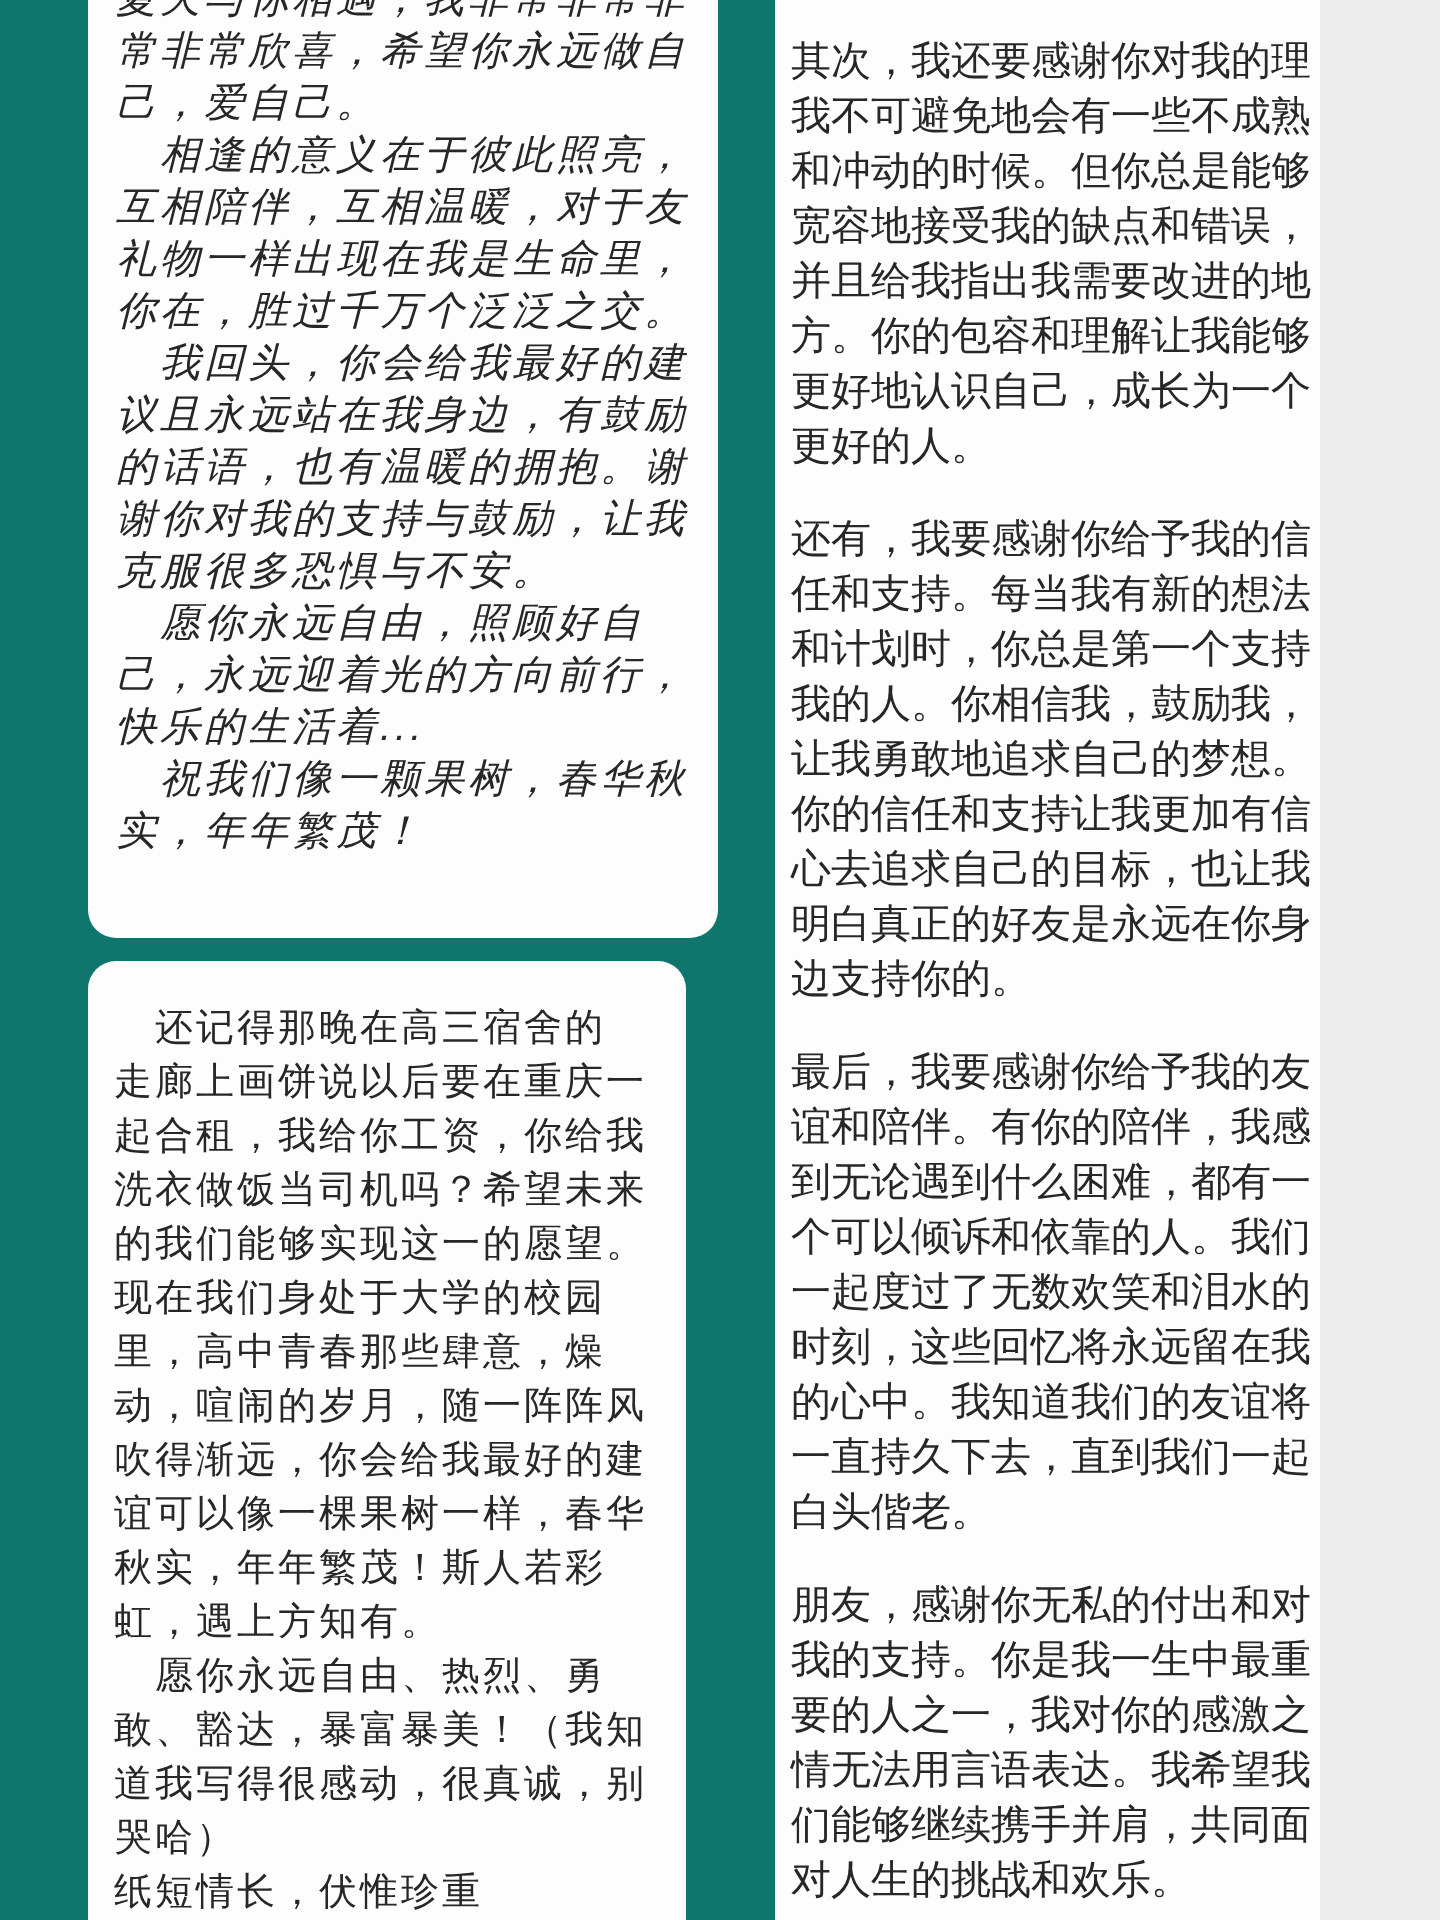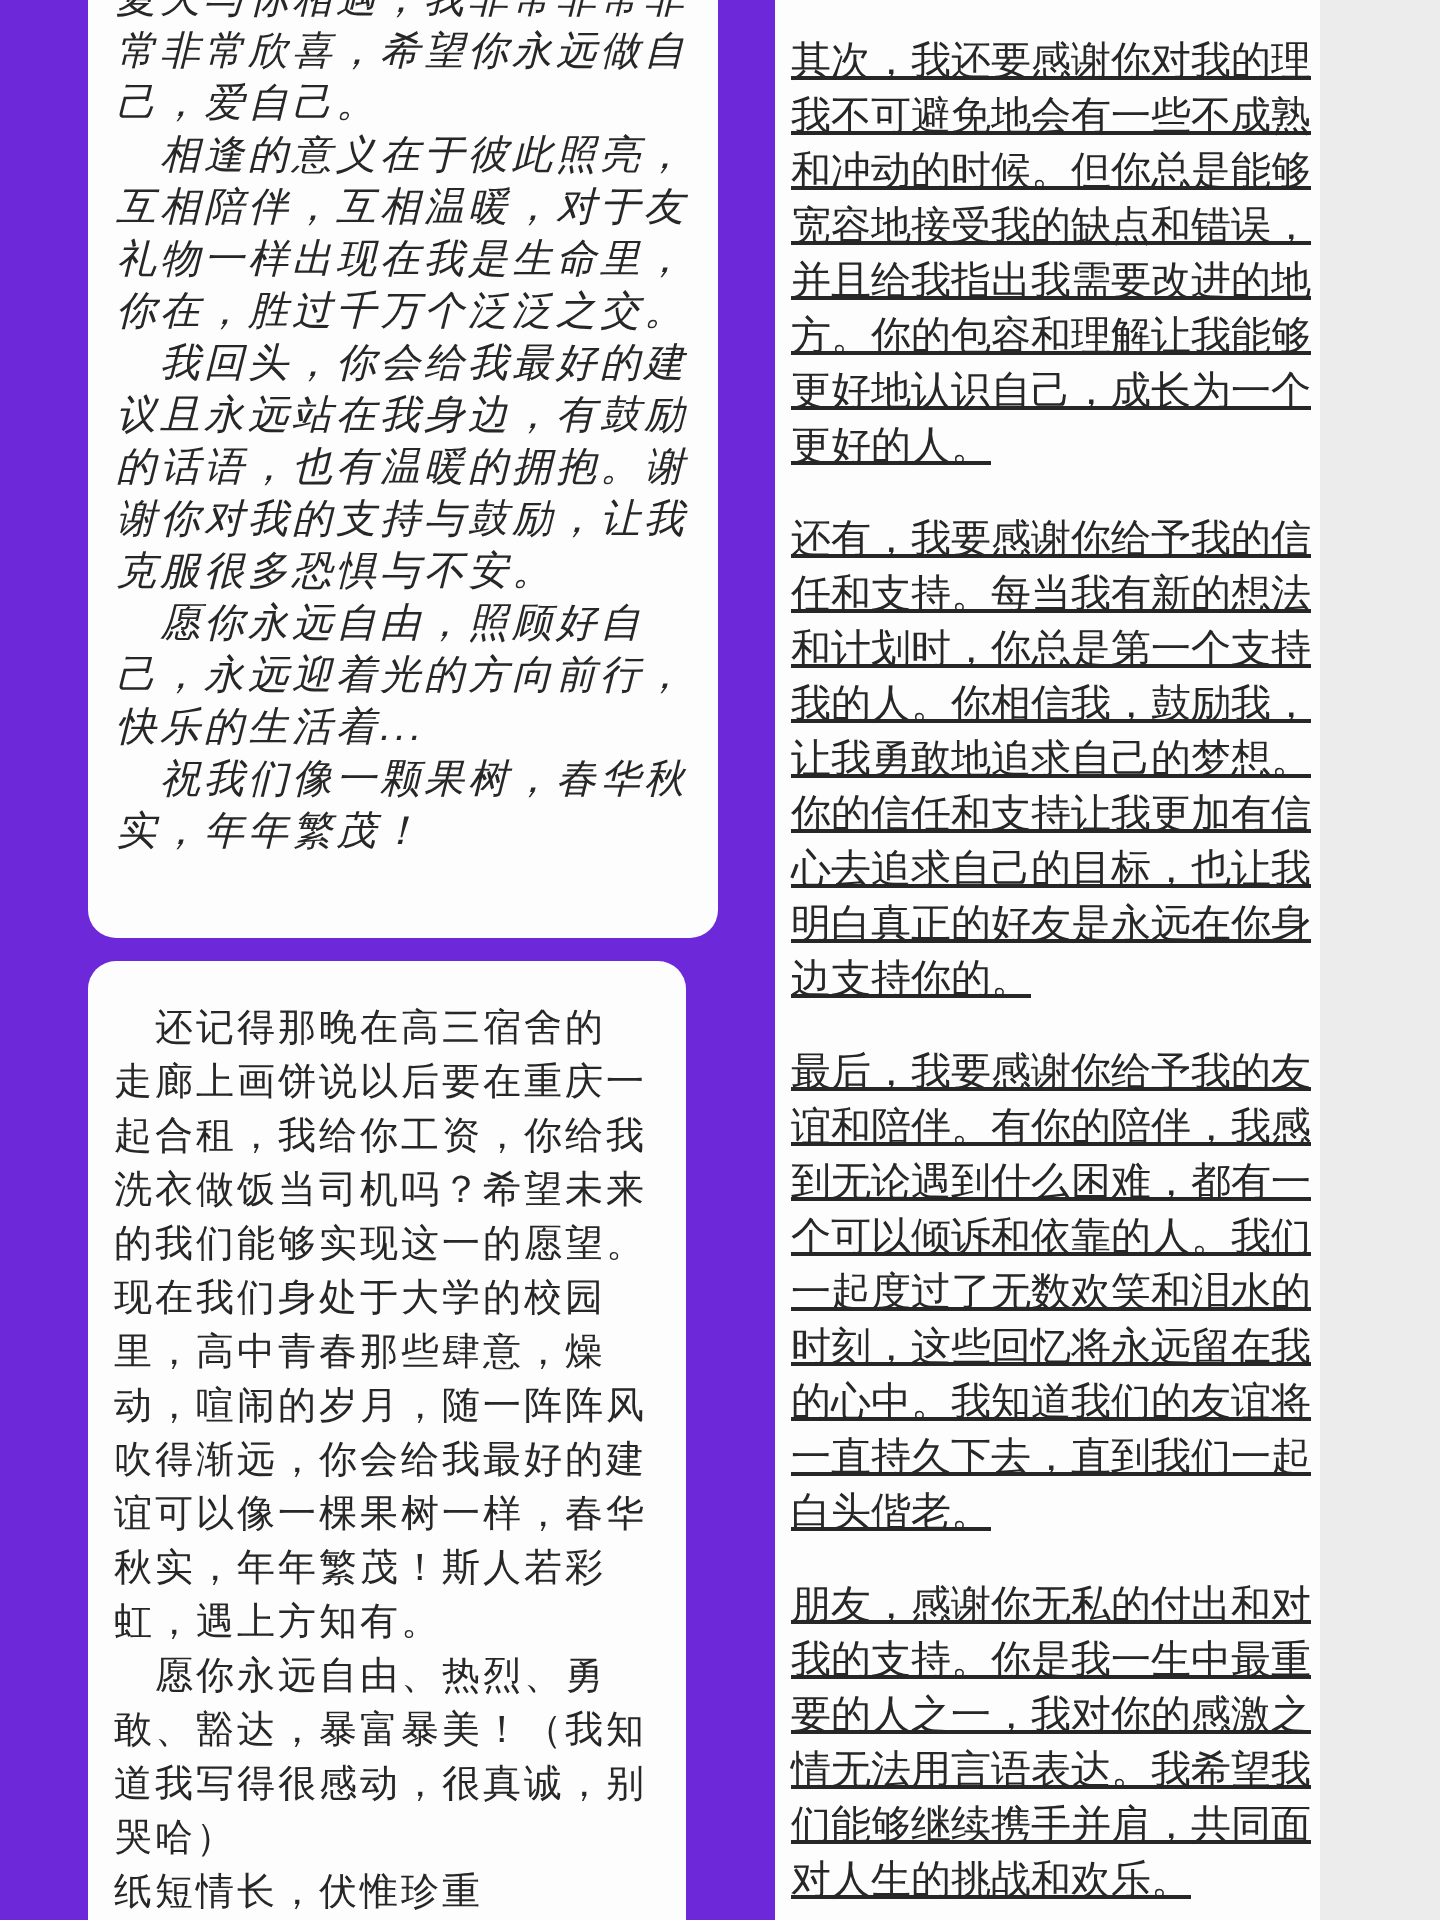--- a/index.html
+++ b/index.html
@@ -8,21 +8,21 @@
     width: 1440px;
     height: 1920px;
     overflow: hidden;
     background: #ececec;
     font-family: "Liberation Sans", "DejaVu Sans", sans-serif;
   }
   .page {
     position: relative;
     width: 1160px;
     height: 1920px;
-    background: #6d28d9;
+    background: #0f766e;
   }
   .card {
     position: absolute;
     background: #fdfdfd;
     box-sizing: border-box;
     color: #272727;
   }
   .card1 {
     left: 88px;
     top: -46px;
@@ -61,21 +61,20 @@
   .card3 .text {
     font-size: 40px;
     line-height: 55px;
     letter-spacing: 0;
   }
   .line {
     white-space: nowrap;
   }
   .paragraph {
     margin: 0 0 38px 0;
-    text-decoration: underline;
   }
   .paragraph:last-child {
     margin-bottom: 0;
   }
 </style>
 </head>
 <body>
 
 <div class="page">
 

